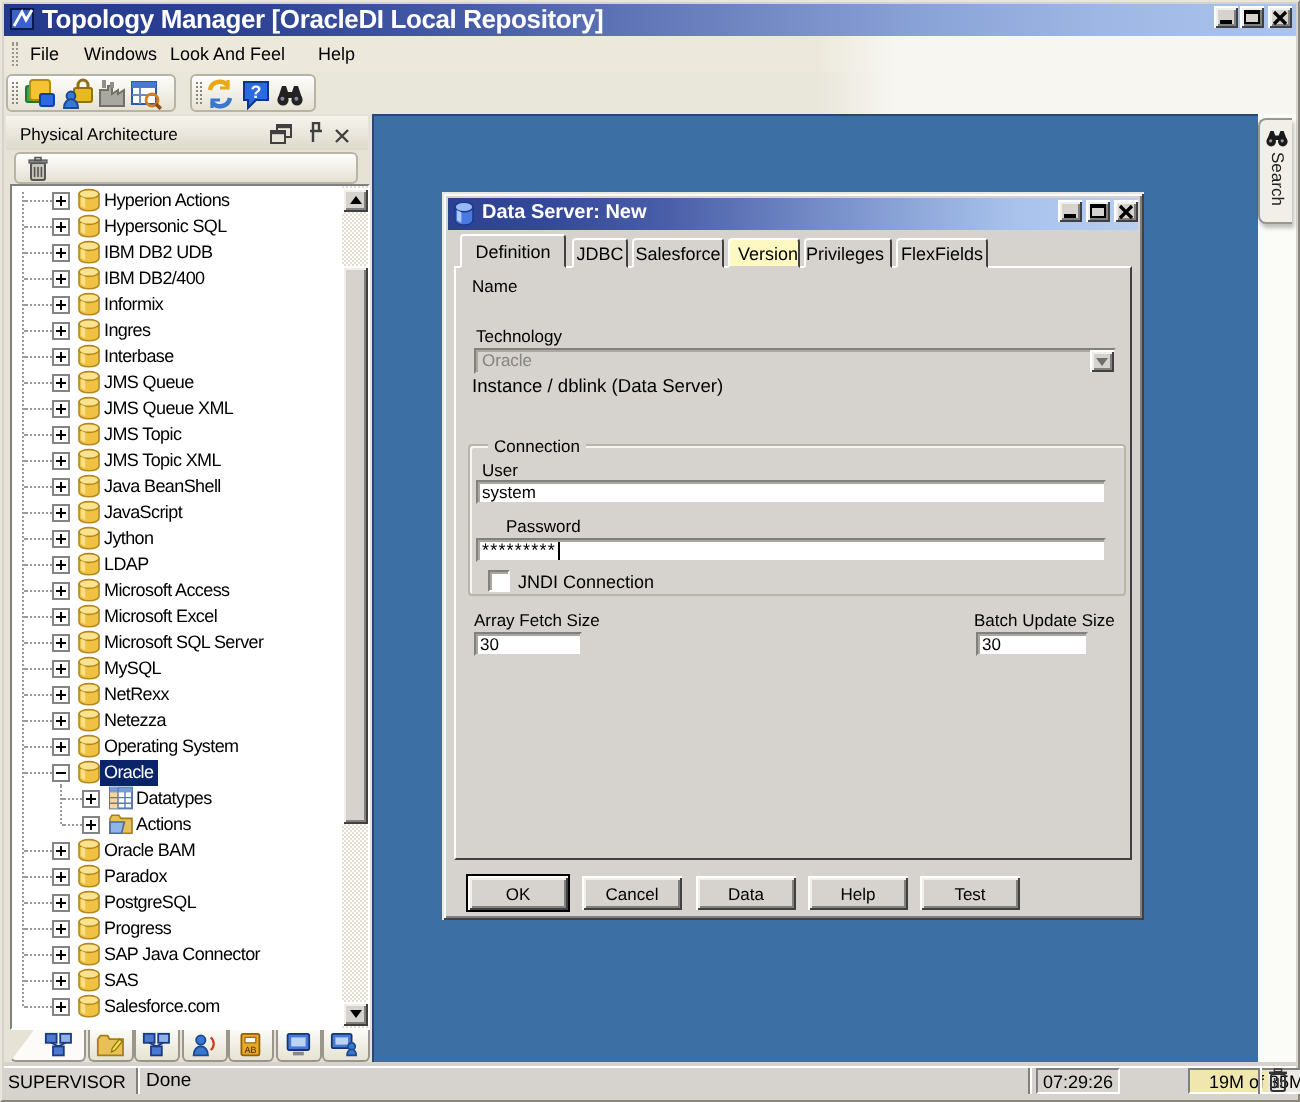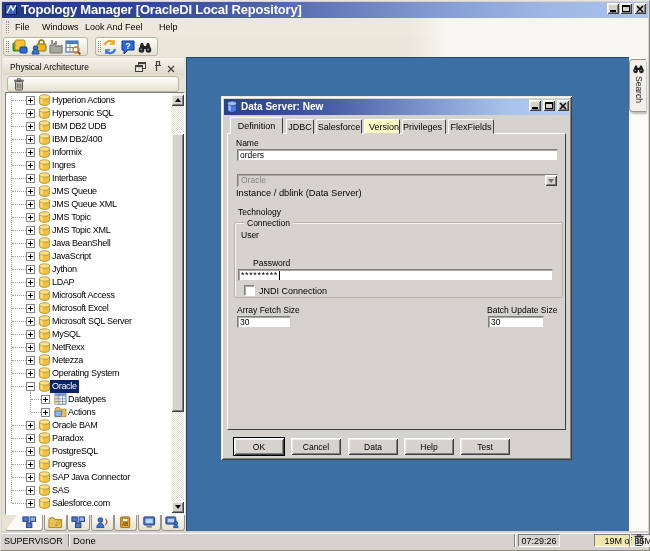--- a/index.html
+++ b/index.html
@@ -576,34 +576,34 @@
       </div>
     </div>
 <div class="abs" style="left:230px;top:117px;width:53px;height:17px;background:#d6d3ce;border:1px solid;border-color:#fff #404040 #d6d3ce #fff;border-radius:2px 2px 0 0;z-index:3;text-align:center;line-height:16px;font-size:9px;">Definition</div>
 <div class="abs" style="left:286px;top:119px;width:28px;height:15px;background:#d6d3ce;border:1px solid;border-color:#fff #404040 #d6d3ce #fff;border-radius:2px 2px 0 0;z-index:2;text-align:center;line-height:14px;font-size:9px;">JDBC</div>
 <div class="abs" style="left:316px;top:119px;width:46px;height:15px;background:#d6d3ce;border:1px solid;border-color:#fff #404040 #d6d3ce #fff;border-radius:2px 2px 0 0;z-index:2;text-align:center;line-height:14px;font-size:9px;">Salesforce</div>
 <div class="abs" style="left:364px;top:119px;width:36px;height:15px;background:#fef9c3;border:1px solid;border-color:#fff #404040 #d6d3ce #fff;border-radius:2px 2px 0 0;z-index:2;text-align:right;line-height:14px;font-size:9px;">Version</div>
 <div class="abs" style="left:402px;top:119px;width:44px;height:15px;background:#d6d3ce;border:1px solid;border-color:#fff #404040 #d6d3ce #fff;border-radius:2px 2px 0 0;z-index:2;line-height:14px;font-size:9px;">Privileges</div>
 <div class="abs" style="left:448px;top:119px;width:46px;height:15px;background:#d6d3ce;border:1px solid;border-color:#fff #404040 #d6d3ce #fff;border-radius:2px 2px 0 0;z-index:2;text-align:center;line-height:14px;font-size:9px;">FlexFields</div>
 <div class="abs" style="left:227px;top:133px;width:339px;height:297px;background:#d6d3ce;border:1px solid;border-color:#fff #404040 #404040 #fff;z-index:1;"></div>
 <div class="abs" style="left:236px;top:138px;font-size:8.5px;line-height:10px;z-index:4;white-space:nowrap;">Name</div>
-<div class="tf abs" style="left:237px;top:149px;width:321px;height:12px;z-index:4;background:#fff;">
-      <div style="position:absolute;left:2px;top:1px;font-size:8.5px;line-height:9px;color:#000;white-space:nowrap;">orders</div>
-    </div>
-<div class="abs" style="left:238px;top:163px;font-size:8.5px;line-height:10px;z-index:4;white-space:nowrap;margin-top:44px;">Technology</div>
+<div class="abs" style="left:238px;top:163px;font-size:8.5px;line-height:10px;z-index:4;white-space:nowrap;">Technology</div>
 <div class="tf abs" style="left:237px;top:174px;width:321px;height:13px;z-index:4;background:#d6d3ce;">
       <div style="position:absolute;left:3px;top:1px;font-size:8.5px;line-height:9px;color:#848480;">Oracle</div>
       <div class="btn" style="position:absolute;right:0px;top:0px;width:12px;height:11px;">
         <div style="width:0;height:0;border-left:3px solid transparent;border-right:3px solid transparent;border-top:4px solid #707070;"></div>
       </div>
     </div>
 <div class="abs" style="left:236px;top:188px;font-size:9.3px;line-height:10px;z-index:4;white-space:nowrap;">Instance / dblink (Data Server)</div>
 <div class="abs" style="left:234px;top:222px;width:329px;height:76px;border:1px solid #b8b4a8;border-radius:2px;z-index:3;box-shadow:inset 1px 1px 0 #f6f5f1;"></div>
 <div class="abs" style="left:244px;top:218px;background:#d6d3ce;padding:0 3px;font-size:8.5px;line-height:10px;z-index:4;">Connection</div>
 <div class="abs" style="left:241px;top:230px;font-size:8.5px;line-height:10px;z-index:4;white-space:nowrap;">User</div>
+<div class="tf abs" style="left:238px;top:240px;width:315px;height:12px;z-index:4;background:#fff;">
+      <div style="position:absolute;left:2px;top:1px;font-size:8.5px;line-height:9px;color:#000;white-space:nowrap;">system</div>
+    </div>
 <div class="abs" style="left:241px;top:258px;font-size:8.5px;line-height:10px;z-index:4;white-space:nowrap;margin-left:12px;">Password</div>
 <div class="tf abs" style="left:238px;top:269px;width:315px;height:12px;z-index:4;background:#fff;">
       <div style="position:absolute;left:2px;top:1px;font-size:8.5px;line-height:9px;color:#000;white-space:nowrap;"><span style="font-size:9px;letter-spacing:0.6px;">*********</span><span style="border-left:1px solid #000;margin-left:1px;height:9px;display:inline-block;vertical-align:top;"></span></div>
     </div>
 <div class="abs" style="left:244px;top:285px;width:11px;height:11px;background:#fff;border:1px solid;border-color:#808080 #fff #fff #808080;box-shadow:inset 1px 1px 0 #aca899;z-index:4;"></div>
 <div class="abs" style="left:259px;top:286px;font-size:9px;line-height:10px;z-index:4;white-space:nowrap;">JNDI Connection</div>
 <div class="abs" style="left:237px;top:305px;font-size:8.5px;line-height:10px;z-index:4;white-space:nowrap;">Array Fetch Size</div>
 <div class="tf abs" style="left:237px;top:316px;width:54px;height:12px;z-index:4;background:#fff;">
       <div style="position:absolute;left:2px;top:1px;font-size:8.5px;line-height:9px;color:#000;white-space:nowrap;">30</div>
     </div>

